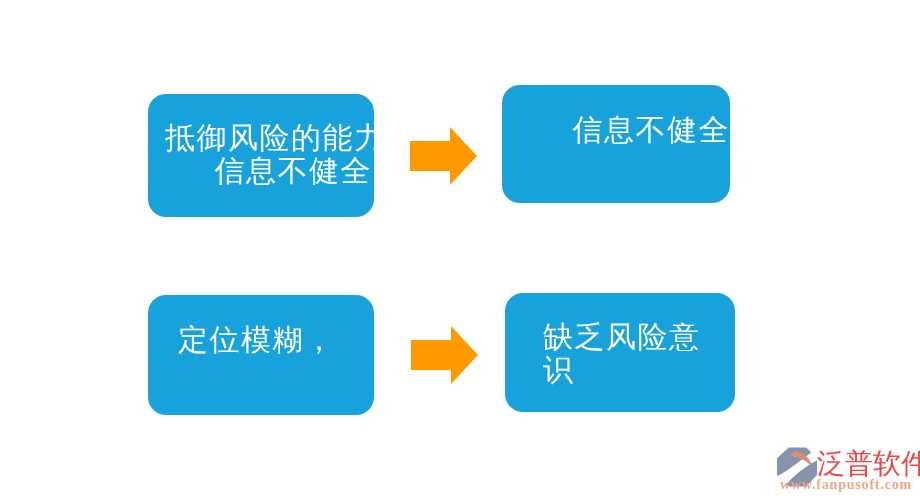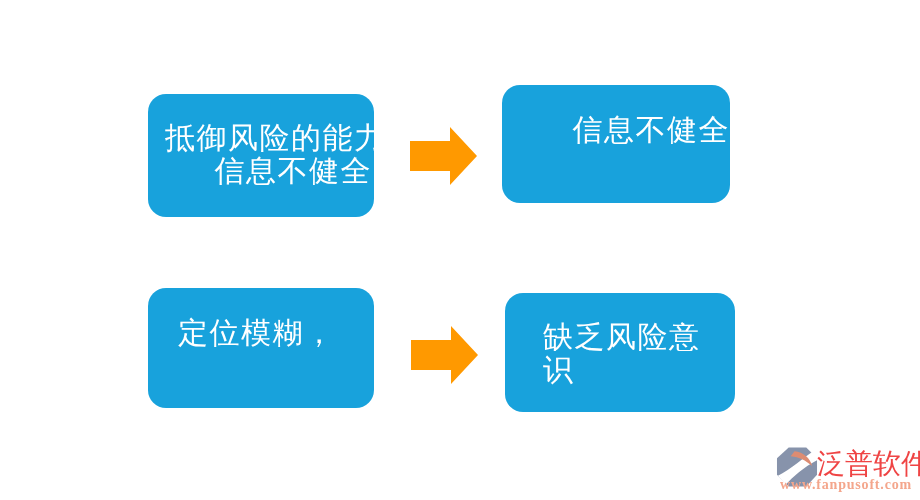--- a/index.html
+++ b/index.html
@@ -22,21 +22,21 @@
     border-radius: 18px;
     color: #FFFFFF;
     font-size: 30px;
     line-height: 33px;
     letter-spacing: 1.5px;
     text-align: left;
   }
   .box .line { white-space: nowrap; }
   .box-tl { left: 148px; top: 94px;  width: 226px; height: 123px; padding: 27px 2px 0 17px; text-align: right; }
   .box-tr { left: 502px; top: 85px; width: 228px; height: 118px; padding-top: 28px; text-align: right; }
-  .box-bl { left: 148px; top: 288px; width: 226px; height: 120px; padding: 28px 0 7px 30px; }
+  .box-bl { left: 148px; top: 295px; width: 226px; height: 120px; padding: 28px 0 7px 30px; }
   .box-br { left: 505px; top: 293px; width: 230px; height: 119px; padding: 27px 16px 0 38px; }
 
   .arrow {
     position: absolute;
     width: 67px;
     height: 58px;
   }
   .arrow-top    { left: 410px; top: 127px; }
   .arrow-bottom { left: 411px; top: 326px; }
 

